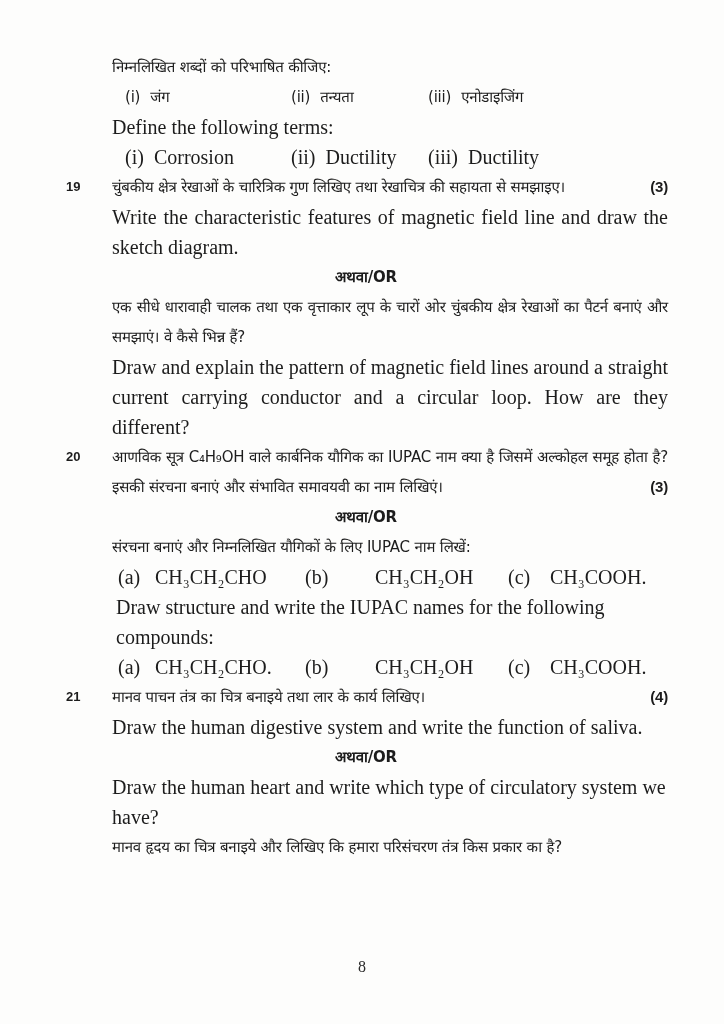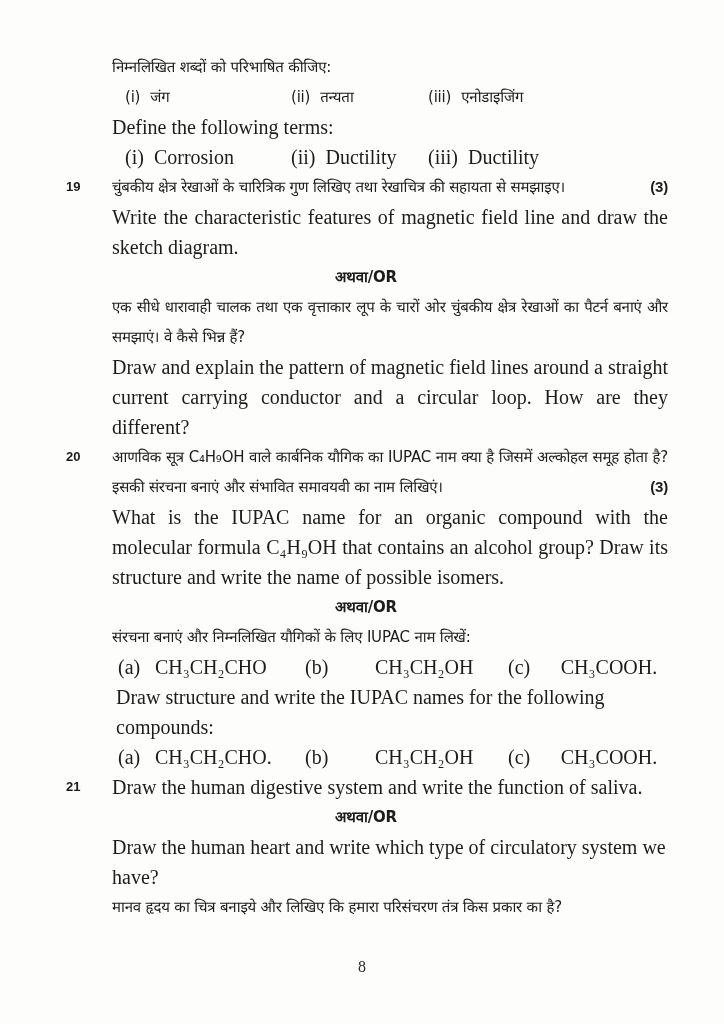--- a/index.html
+++ b/index.html
@@ -48,21 +48,21 @@
   .term .tlabel { margin-right: 10px; }
   .tw1 { width: 166px; }
   .tw2 { width: 137px; }
   .tw3 { flex: 1; }
   .compounds { display: flex; margin-left: 54px; }
   .cl1 { width: 37px; }
   .cf1 { width: 150px; }
   .cl2 { width: 70px; }
   .cf2 { width: 133px; }
   .cl3 { width: 42px; }
-  .cf3 { flex: 1; text-align: center; }
+  .cf3 { flex: 1; }
   .eng-instr { margin-left: 52px; }
   .footer {
     position: absolute;
     left: 0;
     right: 0;
     bottom: 48px;
     text-align: center;
     font-family: "Liberation Serif", "DejaVu Serif", serif;
     font-size: 16px;
     color: #2a2a2a;
@@ -121,21 +121,20 @@
 
     <p class="body hi jt">एक सीधे धारावाही चालक तथा एक वृत्ताकार लूप के चारों ओर चुंबकीय क्षेत्र रेखाओं का पैटर्न बनाएं और समझाएं। वे कैसे भिन्न हैं?</p>
     <p class="body en jt">Draw and explain the pattern of magnetic field lines around a straight current carrying  conductor and a circular loop. How are they different?</p>
 
     <div class="q">
       <span class="qnum">20</span>
       <div class="body hi jt q-rel">
         <span>आणविक सूत्र C₄H₉OH वाले कार्बनिक यौगिक का IUPAC नाम क्या है जिसमें अल्कोहल समूह होता है? इसकी संरचना बनाएं और संभावित समावयवी का नाम लिखिएं।</span>
         <span class="marks marks-abs">(3)</span>
       </div>
-      <p class="body en jt">What is the IUPAC name for an organic compound with the molecular formula C₄H₉OH  that contains an alcohol group? Draw its structure and write the name of possible  isomers.</p>
     </div>
 
     <p class="or hi">अथवा/OR</p>
 
     <p class="body hi">संरचना बनाएं और निम्नलिखित यौगिकों के लिए IUPAC नाम लिखें:</p>
 
     <div class="compounds en">
       <span class="cl1">(a)</span>
       <span class="cf1">CH₃CH₂CHO</span>
       <span class="cl2">(b)</span>
@@ -150,20 +149,24 @@
       <span class="cl1">(a)</span>
       <span class="cf1">CH₃CH₂CHO.</span>
       <span class="cl2">(b)</span>
       <span class="cf2">CH₃CH₂OH</span>
       <span class="cl3">(c)</span>
       <span class="cf3">CH₃COOH.</span>
     </div>
 
     <div class="q">
       <span class="qnum">21</span>
+      <div class="body qline hi">
+        <span class="qtext">मानव पाचन तंत्र का चित्र बनाइये तथा लार के कार्य लिखिए।</span>
+        <span class="marks">(4)</span>
+      </div>
       <p class="body en">Draw the human digestive system and write the function of saliva.</p>
     </div>
 
     <p class="or hi">अथवा/OR</p>
 
     <p class="body en">Draw the human heart and write which type of circulatory system we have?</p>
     <p class="body hi jt">मानव हृदय का चित्र बनाइये और लिखिए कि हमारा परिसंचरण तंत्र किस प्रकार का है?</p>
 
   </div>
 

